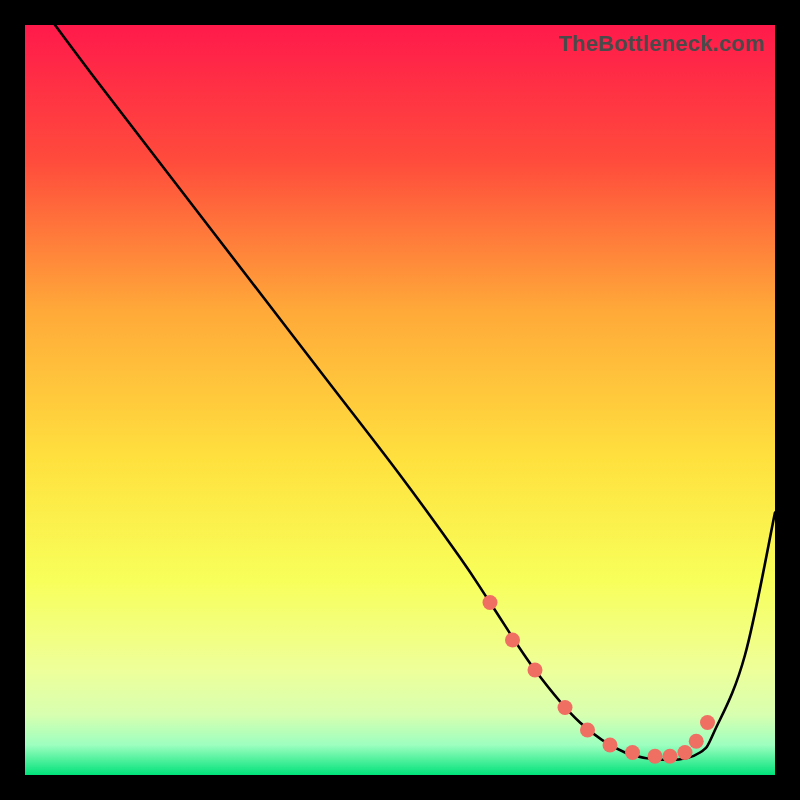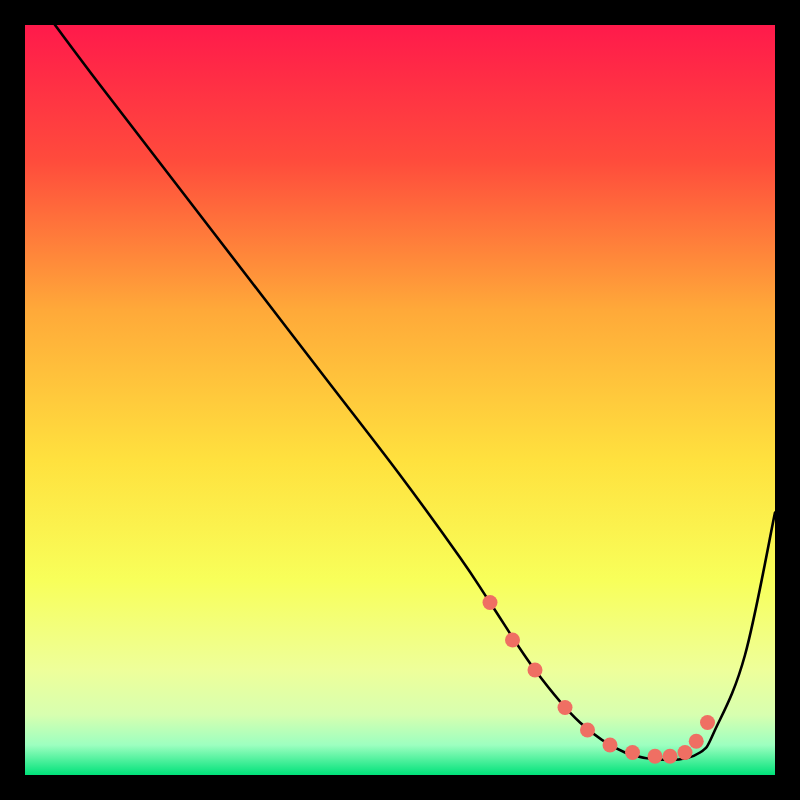--- a/index.html
+++ b/index.html
@@ -71,13 +71,14 @@
         <circle cx="585" cy="720" r="7.5" fill="#ef6f63"></circle>
         <circle cx="607.5" cy="727.5" r="7.5" fill="#ef6f63"></circle>
         <circle cx="630" cy="731.25" r="7.5" fill="#ef6f63"></circle>
         <circle cx="645" cy="731.25" r="7.5" fill="#ef6f63"></circle>
         <circle cx="660" cy="727.5" r="7.5" fill="#ef6f63"></circle>
         <circle cx="671.25" cy="716.25" r="7.5" fill="#ef6f63"></circle>
         <circle cx="682.5" cy="697.5" r="7.5" fill="#ef6f63"></circle>
       </g>
   </svg>
 
+  <div class="watermark">TheBottleneck.com</div>
 </div>
 
 </body></html>

